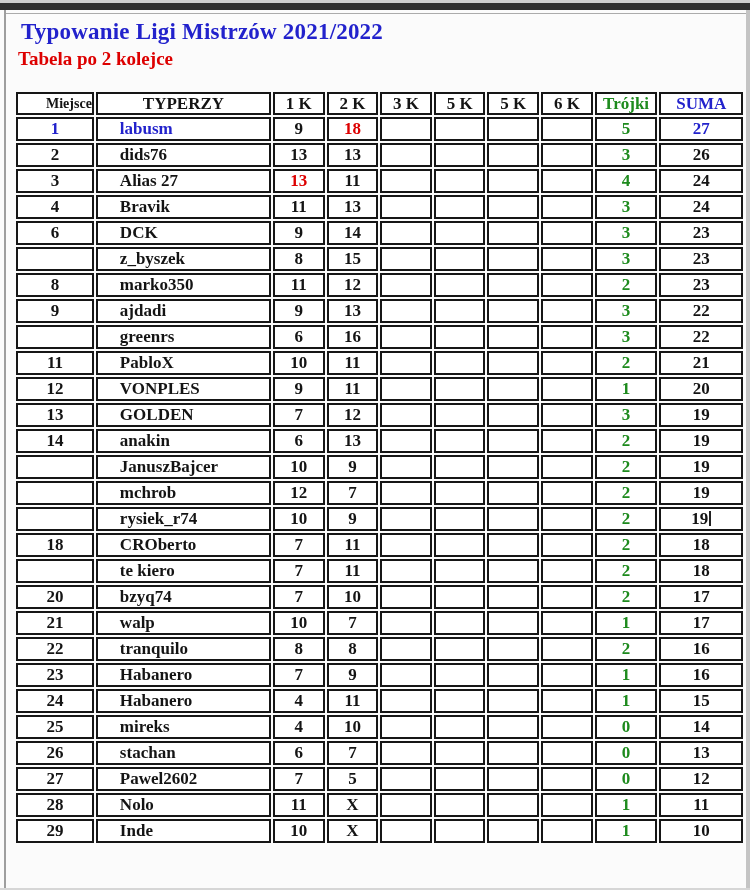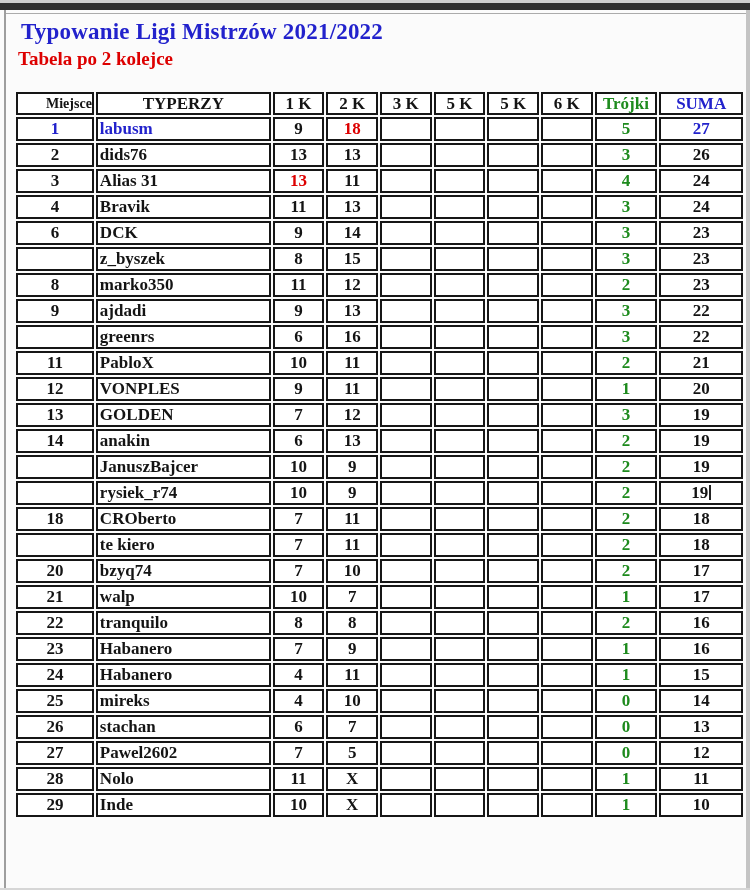--- a/index.html
+++ b/index.html
@@ -40,21 +40,21 @@
   }
   .standings th { height:21px; line-height:19px; }
   
   col.col0{width:77px;} col.col1{width:176px;}
   col.col2,col.col3,col.col4,col.col5,col.col6,col.col7{width:52px;}
   col.col8{width:63px;} col.col9{width:84px;}
 
   th.col0 { font-size:14px;padding-left:28px; }
   th.col8 { color:var(--green);margin-top:43px; }
   th.col9 { color:var(--blue); }
-  td.col1 { text-align:left; padding-left:2px; }
+  td.col1 { text-align:left; padding-left:22px; }
   td.col8 { color:var(--green); }
 
   .caret {
     display:inline-block; width:2px; height:15px;
     background:#222; margin-left:1px; vertical-align:-2px;
   }
 </style>
 </head>
 <body>
 
@@ -116,21 +116,21 @@
           <td class="col3"><span>13</span></td>
           <td class="col4"><span></span></td>
           <td class="col5"><span></span></td>
           <td class="col6"><span></span></td>
           <td class="col7"><span></span></td>
           <td class="col8"><span>3</span></td>
           <td class="col9"><span>26</span></td>
         </tr>
         <tr>
           <td class="col0"><span>3</span></td>
-          <td class="col1"><span>Alias 31</span></td>
+          <td class="col1"><span>Alias 27</span></td>
           <td class="col2"><span style="color: var(--red);">13</span></td>
           <td class="col3"><span>11</span></td>
           <td class="col4"><span></span></td>
           <td class="col5"><span></span></td>
           <td class="col6"><span></span></td>
           <td class="col7"><span></span></td>
           <td class="col8"><span>4</span></td>
           <td class="col9"><span>24</span></td>
         </tr>
         <tr>
@@ -260,20 +260,32 @@
           <td class="col3"><span>9</span></td>
           <td class="col4"><span></span></td>
           <td class="col5"><span></span></td>
           <td class="col6"><span></span></td>
           <td class="col7"><span></span></td>
           <td class="col8"><span>2</span></td>
           <td class="col9"><span>19</span></td>
         </tr>
         <tr>
           <td class="col0"><span></span></td>
+          <td class="col1"><span>mchrob</span></td>
+          <td class="col2"><span>12</span></td>
+          <td class="col3"><span>7</span></td>
+          <td class="col4"><span></span></td>
+          <td class="col5"><span></span></td>
+          <td class="col6"><span></span></td>
+          <td class="col7"><span></span></td>
+          <td class="col8"><span>2</span></td>
+          <td class="col9"><span>19</span></td>
+        </tr>
+        <tr>
+          <td class="col0"><span></span></td>
           <td class="col1"><span>rysiek_r74</span></td>
           <td class="col2"><span>10</span></td>
           <td class="col3"><span>9</span></td>
           <td class="col4"><span></span></td>
           <td class="col5"><span></span></td>
           <td class="col6"><span></span></td>
           <td class="col7"><span></span></td>
           <td class="col8"><span>2</span></td>
           <td class="col9"><span>19</span><span class="caret"></span></td>
         </tr>

